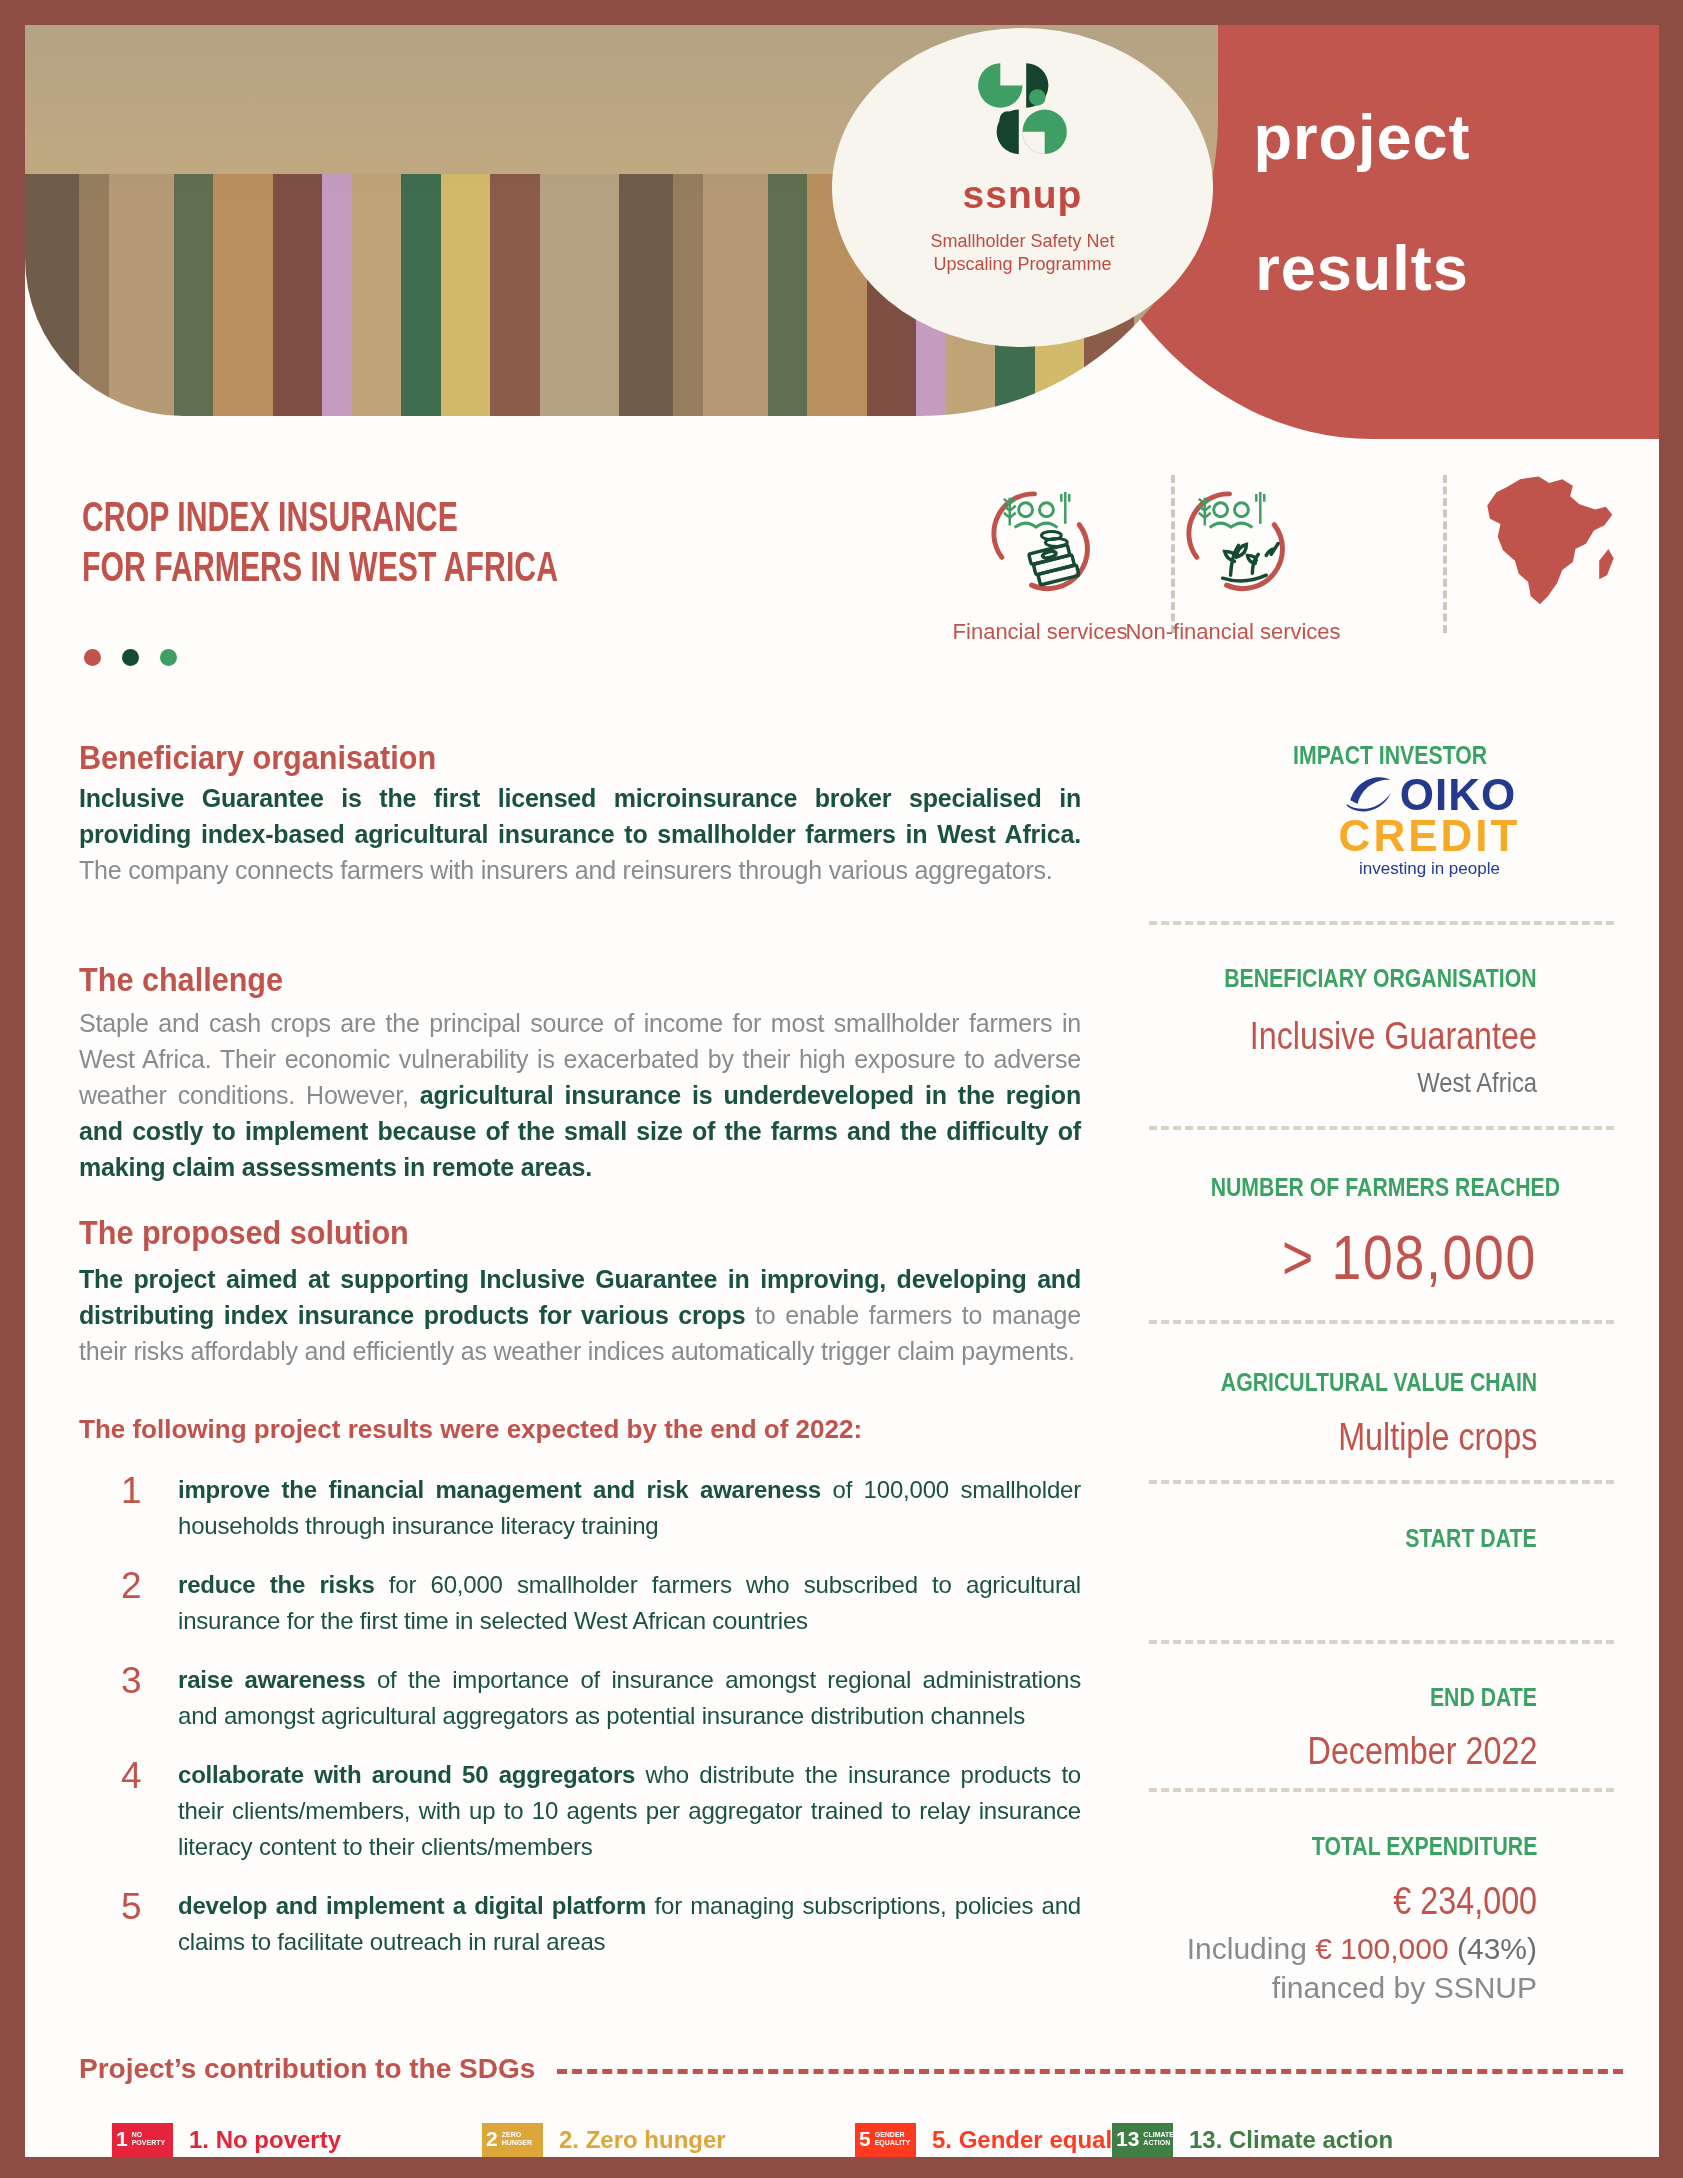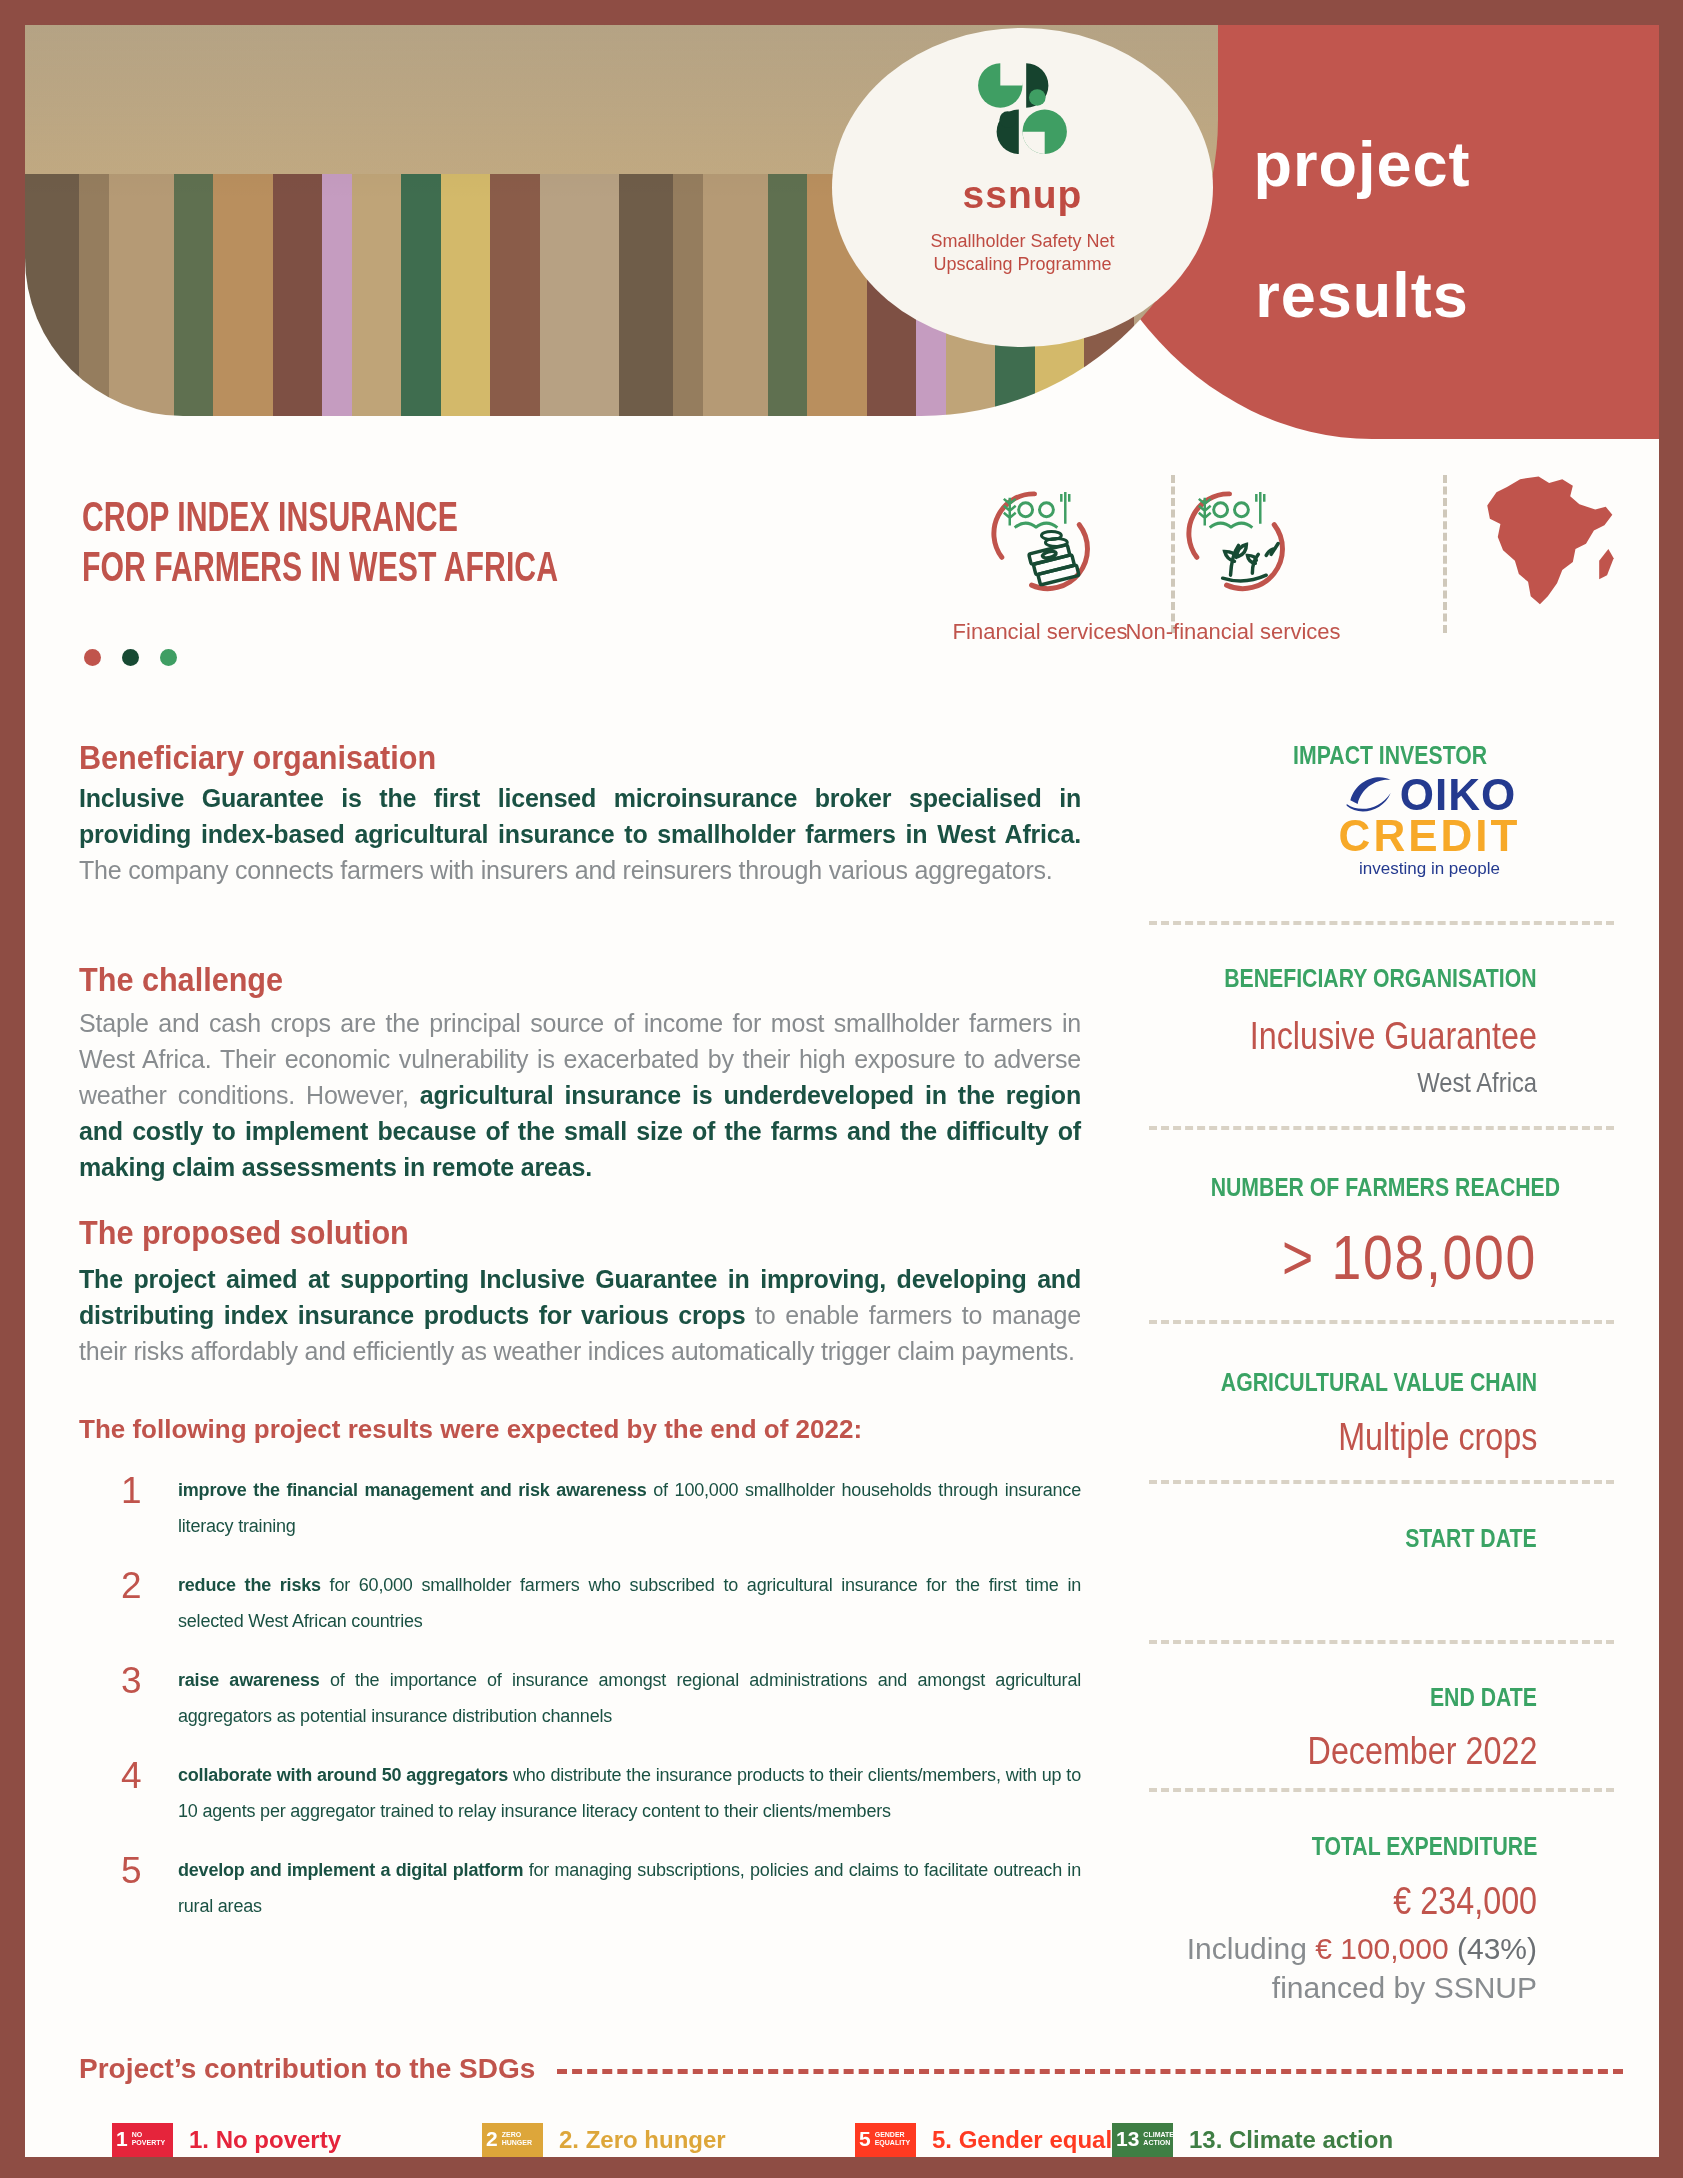--- a/index.html
+++ b/index.html
@@ -30,21 +30,21 @@
       repeating-linear-gradient(90deg,
         #6f5d49 0 54px,#957d5e 54px 84px,#b59a75 84px 149px,
         #5f7050 149px 188px,#b98f5e 188px 248px,#7e5044 248px 297px,
         #c59cc0 297px 327px,#bfa478 327px 376px,#3f6d4f 376px 416px,
         #d3b96a 416px 465px,#8a5c49 465px 515px,#b7a183 515px 594px);
     background-size:100% 100%,100% 149px,100% 100%;
     background-position:0 0,0 0,0 149px;
     background-repeat:no-repeat;
   }
   .banner-title{
-    position:absolute;left:1139px;top:74px;width:396px;z-index:4;
+    position:absolute;left:1139px;top:47px;width:396px;z-index:4;
     text-align:center;color:#ffffff;font-weight:bold;
     font-size:63px;line-height:131px;letter-spacing:1px;
   }
   .oval{
     position:absolute;left:807px;top:3px;width:381px;height:319px;z-index:5;
     background:#f8f5ef;border-radius:50%;
     display:flex;flex-direction:column;align-items:center;
   }
   .oval .mark{margin-top:26px;}
   .ssnup-word{
@@ -86,21 +86,21 @@
     position:absolute;left:54px;top:1389px;
     color:#c0544c;font-weight:bold;font-size:26px;
   }
   .results{position:absolute;left:54px;top:1447px;width:1002px;}
   .res-item{display:flex;margin-bottom:23px;}
   .res-num{
     flex:0 0 99px;box-sizing:border-box;padding-left:42px;
     font-size:37px;color:#c0544c;line-height:38px;
   }
   .res-text{
-    flex:1;font-size:18px;line-height:36px;text-align:justify;
+    flex:1;font-size:24px;line-height:36px;text-align:justify;
     color:#1a5143;letter-spacing:-0.2px;
   }
   
   .sidebar{position:absolute;left:1124px;top:0;width:465px;height:100%;}
   .side-row{position:absolute;right:0;width:100%;text-align:right;padding-right:77px;box-sizing:border-box;}
   .side-label{color:#3aa364;font-weight:bold;font-size:25px;}
   .side-value{color:#c0544c;font-size:38px;}
   .side-sub{color:#6f7377;font-size:28px;}
   .sep{position:absolute;width:100%;border-top:4px dashed #d9d2c5;height:0;}
   .big-number{color:#c0544c;font-size:63px;letter-spacing:2px;}

